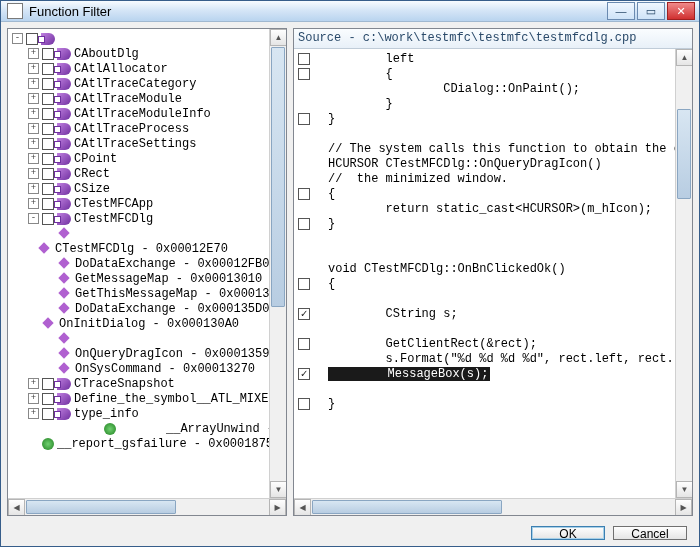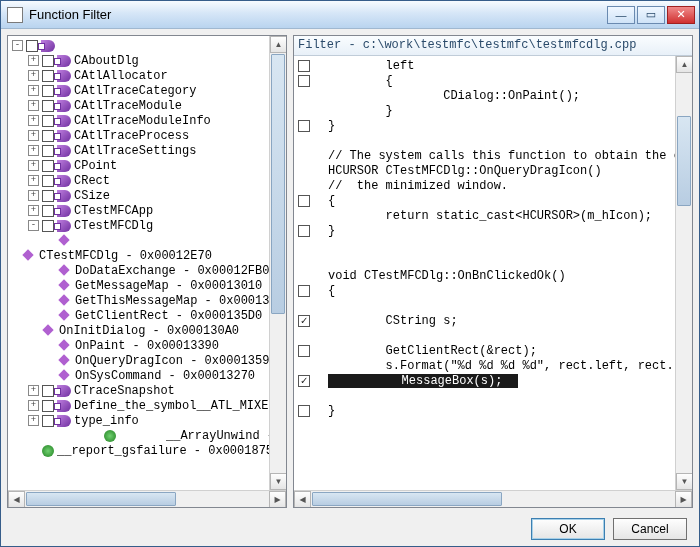--- a/index.html
+++ b/index.html
@@ -1,19 +1,19 @@
 <!DOCTYPE html>
 <html><head>
 <meta charset="utf-8">
 <style>
 * { box-sizing: border-box; margin: 0; padding: 0; }
 body { font-family: "Segoe UI", Tahoma, sans-serif; font-size: 12px; background: #ece9d8; width: 700px; height: 547px; overflow: hidden; }
 
 .window { width: 700px; height: 547px; background: #fff; border: 1px solid #365d8a; display: flex; flex-direction: column; }
-.titlebar { height: 28px; background: linear-gradient(#f7fbff,#d6e6f7 45%,#b9d4ef); display: flex; align-items: center; padding: 0 4px 0 6px; border-bottom: 1px solid #a0b8d0; }
+.titlebar { height: 21px; background: linear-gradient(#f7fbff,#d6e6f7 45%,#b9d4ef); display: flex; align-items: center; padding: 0 4px 0 6px; border-bottom: 1px solid #a0b8d0; }
 .titlebar .icon { width: 16px; height: 16px; border: 1px solid #7a7a7a; background: #fff; margin-right: 6px; }
 .titlebar .title { flex: 1; color: #000; font-size: 13px; }
 .winbtns { display: flex; gap: 2px; }
 .winbtn { width: 28px; height: 18px; border: 1px solid #6a8ab0; background: linear-gradient(#f0f7ff,#cfe3f7); display: flex; align-items: center; justify-content: center; font-size: 11px; color: #2a4a6a; cursor: default; }
 .winbtn.close { background: linear-gradient(#f08a8a,#d03030); color: #fff; border-color: #a02020; }
 
 .client { flex: 1; display: flex; flex-direction: column; padding: 6px; gap: 6px; background: #f0f0f0; }
 .panes { flex: 1; display: flex; gap: 6px; min-height: 0; }
 .pane { border: 1px solid #828790; background: #fff; display: flex; flex-direction: column; min-height: 0; }
 .pane.left { width: 280px; }
@@ -40,24 +40,24 @@
 .ico.purple::before { content:""; position:absolute; left:-3px; top:3px; width:5px; height:5px; background:#fff; border:1px solid #7030a0; }
 .ico.method::before { content:""; position:absolute; left:2px; top:1px; width:8px; height:8px; background:#b060d0; transform: rotate(45deg); }
 .ico.green { background: radial-gradient(#70d070,#208020); border-radius: 50%; width:12px; height:12px; }
 .tree-item .lbl { }
 
 .srchdr { height: 20px; background: linear-gradient(#fafdff,#e8f0f8); border-bottom: 1px solid #c0ccd8; padding: 2px 4px; font-size: 12px; color: #2a4a6a; font-family: "Courier New", monospace; white-space: nowrap; overflow: hidden; }
 .source { position: absolute; left: 0; right: 17px; top: 0; bottom: 17px; overflow: hidden; padding: 2px 0; font-family: "Courier New", monospace; font-size: 12px; }
 .src-line { display: flex; align-items: center; height: 15px; white-space: pre; }
 .src-line .chk { margin-left: 4px; margin-right: 18px; }
 .src-line .code { color: #000; }
-.src-line.hl .code { background: #1a1a1a; color: #fff; padding: 0 16px; }
+.src-line.hl .code { background: #1a1a1a; color: #fff; padding: 0 2px; }
 
 .buttons { display: flex; justify-content: flex-end; gap: 8px; padding: 4px 6px 0 0; }
-.btn { min-width: 74px; height: 22px; border: 1px solid #707070; background: linear-gradient(#fefefe,#e5e5e5); font-size: 12px; cursor: default; }
+.btn { min-width: 74px; height: 14px; border: 1px solid #707070; background: linear-gradient(#fefefe,#e5e5e5); font-size: 12px; cursor: default; }
 .btn.default { border: 1px solid #3c7fb1; box-shadow: 0 0 0 1px #a7d0e8 inset; }
 .chk.checked::after { content:"✓"; display:block; font-size:11px; line-height:10px; text-align:center; color:#222; }
 </style>
 </head>
 <body>
 
 <div class="window">
   <div class="titlebar">
     <span class="icon"></span>
     <span class="title">Function Filter</span>
@@ -148,21 +148,21 @@
               <div class="tree-item" style="padding-left: 20px;">
                 <span class="exp">-</span>
                 <span class="chk"></span>
                 <span class="ico purple"></span>
                 <span class="lbl">CTestMFCDlg</span>
               </div>
               <div class="tree-item" style="padding-left: 36px;">
                 <span class="exp none"></span>
                 <span class="ico method"></span>
               </div>
-              <div class="tree-item" style="">
+              <div class="tree-item" style=" margin-left: 16px;">
                 <span class="exp none"></span>
                 <span class="ico method"></span>
                 <span class="lbl">CTestMFCDlg - 0x00012E70</span>
               </div>
               <div class="tree-item" style="padding-left: 36px; text-align: right;">
                 <span class="exp none"></span>
                 <span class="ico method"></span>
                 <span class="lbl">DoDataExchange - 0x00012FB0</span>
               </div>
               <div class="tree-item" style="padding-left: 36px;">
@@ -171,31 +171,30 @@
                 <span class="lbl">GetMessageMap - 0x00013010</span>
               </div>
               <div class="tree-item" style="padding-left: 36px;">
                 <span class="exp none"></span>
                 <span class="ico method"></span>
                 <span class="lbl">GetThisMessageMap - 0x0001303</span>
               </div>
               <div class="tree-item" style="padding-left: 36px;">
                 <span class="exp none"></span>
                 <span class="ico method"></span>
-                <span class="lbl">GetClientRect - 0x000135D0</span>
+                <span class="lbl">DoDataExchange - 0x000135D0</span>
               </div>
               <div class="tree-item" style="padding-left: 20px;">
                 <span class="exp none"></span>
                 <span class="ico method"></span>
                 <span class="lbl">OnInitDialog - 0x000130A0</span>
               </div>
               <div class="tree-item" style="padding-left: 36px;">
                 <span class="exp none"></span>
                 <span class="ico method"></span>
-                <span class="lbl">OnPaint - 0x00013390</span>
               </div>
               <div class="tree-item" style="padding-left: 36px;">
                 <span class="exp none"></span>
                 <span class="ico method"></span>
                 <span class="lbl">OnQueryDragIcon - 0x00013590</span>
               </div>
               <div class="tree-item" style="padding-left: 36px;">
                 <span class="exp none"></span>
                 <span class="ico method"></span>
                 <span class="lbl">OnSysCommand - 0x00013270</span>
@@ -236,21 +235,21 @@
           </div>
           <div class="scroll-h">
             <div class="arrow left">◀</div>
             <div class="thumb-h" style="left:18px;width:150px"></div>
             <div class="arrow right">▶</div>
           </div>
         </div>
       </div>
 
       <div class="pane right">
-        <div class="srchdr">Filter - c:\work\testmfc\testmfc\testmfcdlg.cpp</div>
+        <div class="srchdr">Source - c:\work\testmfc\testmfc\testmfcdlg.cpp</div>
         <div class="scrollbox">
           <div class="source" id="source">
               <div class="src-line"><span class="chk"></span><span class="code">        left</span></div>
               <div class="src-line"><span class="chk"></span><span class="code">        {</span></div>
               <div class="src-line"><span style="width: 34px; flex-shrink: 0;"></span><span class="code">                CDialog::OnPaint();</span></div>
               <div class="src-line"><span style="width: 34px; flex-shrink: 0;"></span><span class="code">        }</span></div>
               <div class="src-line"><span class="chk"></span><span class="code">}</span></div>
               <div class="src-line"><span style="width: 34px; flex-shrink: 0;"></span><span class="code"></span></div>
               <div class="src-line"><span style="width: 34px; flex-shrink: 0;"></span><span class="code">// The system calls this function to obtain the cursor</span></div>
               <div class="src-line"><span style="width: 34px; flex-shrink: 0;"></span><span class="code">HCURSOR CTestMFCDlg::OnQueryDragIcon()</span></div>

